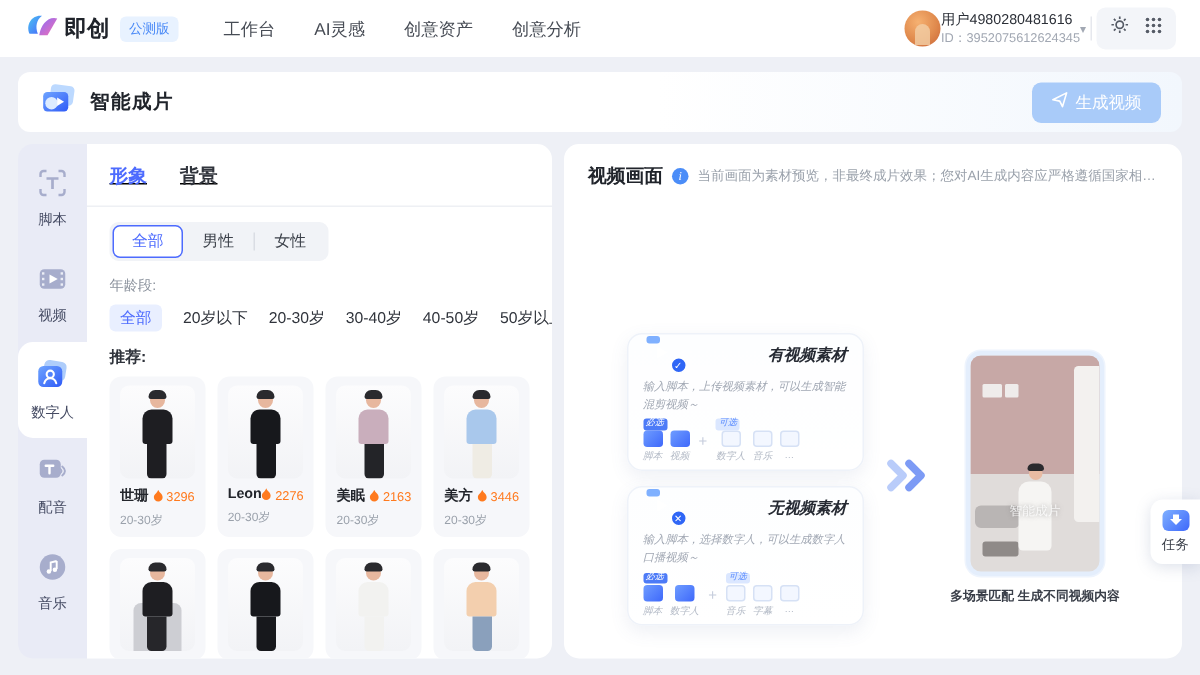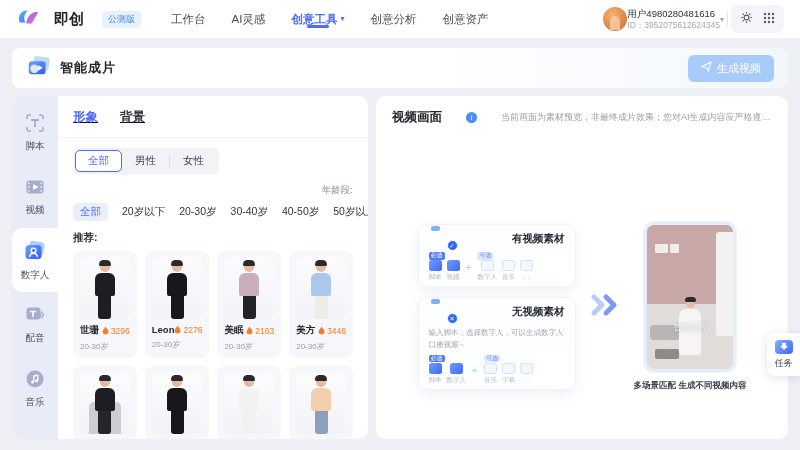--- a/index.html
+++ b/index.html
@@ -1,21 +1,21 @@
 <!DOCTYPE html>
 <html><head>
 <meta charset="utf-8">
 <style>
   * { margin:0; padding:0; box-sizing:border-box; }
   html,body { width:800px; height:450px; overflow:hidden; background:#eef0f6;
     font-family:"Liberation Sans","DejaVu Sans",sans-serif; position:relative; }
 
   
   .topbar{height:38px;background:#fff;display:flex;align-items:center;padding:0 16px;}
-  .brand{display:flex;align-items:center;gap:14px;justify-content:center;}
+  .brand{display:flex;align-items:center;gap:3px;justify-content:center;}
   .brand-name{font-size:15px;font-weight:bold;color:#20242b;}
   .beta-badge{background:#e8f2ff;color:#4788f7;font-size:9px;padding:2px 6px;border-radius:4px;margin-left:4px;}
   .nav{display:flex;gap:26px;margin-left:30px;font-size:11.5px;color:#474c55;height:38px;align-items:center;}
   .nav-item{position:relative;height:22px;display:flex;align-items:center;gap:3px;cursor:pointer;white-space:nowrap;}
   .nav-item.active{color:#4d6bfe;font-weight:bold;}
   .nav-item.active::after{content:"";position:absolute;bottom:2px;left:50%;transform:translateX(-50%);width:22px;height:3px;border-radius:2px;background:#4d6bfe;}
   .caret-down{font-size:8px;line-height:1;}
   .caret-down::before{content:"▾";}
   .topbar-right{margin-left:auto;display:flex;align-items:center;gap:0;justify-content:center;}
   .avatar{width:24px;height:24px;border-radius:50%;background:radial-gradient(circle at 38% 32%,#f6b171 0%,#e08a4d 55%,#c96537 100%);position:relative;overflow:hidden;}
@@ -46,48 +46,48 @@
   .tab.active{color:#4d6bfe;}
   .panel-divider{height:1px;background:#eef0f4;margin:11px -15px 0;}
   .filter-row{display:flex;align-items:center;margin-top:10px;}
   .seg{display:flex;background:#f1f3f7;border-radius:6px;padding:2px;align-items:center;}
   .seg-item{font-size:10.5px;color:#3c414a;padding:4px 13px;border-radius:5px;cursor:pointer;}
   .seg-item.active{background:#fff;border:1px solid #4d6bfe;color:#4d6bfe;padding:3px 12px;}
   .seg-div{width:1px;height:12px;background:#dadde4;}
   .search-box{margin-left:auto;display:flex;align-items:center;border-bottom:1px solid #eceef2;padding-bottom:3px;width:128px;gap:4px;}
   .search-box input{border:none;outline:none;font-size:10px;flex:1;color:#333;background:transparent;min-width:0;}
   .search-box input::placeholder{color:#b9bfc9;}
-  .age-label{margin-top:10px;font-size:9.5px;color:#8a919c;text-align:right;}
+  .age-label{margin-top:10px;font-size:9.5px;color:#8a919c;}
   .age-row{margin-top:6px;display:flex;gap:14px;font-size:10.5px;color:#30343c;align-items:center;}
   .age-chip{cursor:pointer;white-space:nowrap;}
   .age-chip.active{background:#e9efff;color:#4d6bfe;padding:2px 7px;border-radius:4px;}
   .recommend{margin-top:10px;font-size:10.5px;color:#30343c;font-weight:600;}
   .cards-grid{margin-top:6px;display:grid;grid-template-columns:repeat(4,1fr);gap:8px;}
   .dcard{background:#f6f7fa;border-radius:8px;padding:6px 7px 6px;cursor:pointer;}
   .fig-area{height:62px;display:flex;align-items:flex-end;justify-content:center;position:relative;background:linear-gradient(#fcfcfd,#f2f3f6);border-radius:6px;overflow:hidden;}
   .chair{position:absolute;bottom:0;left:50%;transform:translateX(-50%);width:32px;height:32px;background:#cdced3;border-radius:5px 5px 0 0;}
   .person{position:relative;display:flex;flex-direction:column;align-items:center;}
   .head{width:10px;height:10px;border-radius:50%;background:#e7b79e;position:relative;}
   .head::before{content:"";position:absolute;top:-2px;left:-1px;right:-1px;height:6px;border-radius:6px 6px 2px 2px;background:#2a2a2e;}
   .torso{width:20px;height:23px;border-radius:6px 6px 2px 2px;margin-top:1px;}
   .legs{width:13px;height:23px;border-radius:0 0 3px 3px;}
   .name-row{display:flex;align-items:center;margin-top:5px;}
   .dname{font-size:9.5px;font-weight:bold;color:#23262c;flex:1;white-space:nowrap;overflow:hidden;}
   .hot{display:flex;align-items:center;gap:2px;color:#ff7a1e;font-size:8.5px;white-space:nowrap;}
   .dage{font-size:8px;color:#9aa1ab;margin-top:4px;}
 
   
   .right-panel{flex:1;margin-left:8px;background:#fff;border-radius:10px;padding:13px 16px;position:relative;overflow:hidden;}
-  .preview-header{display:flex;align-items:center;gap:24px;}
+  .preview-header{display:flex;align-items:center;gap:6px;}
   .preview-title{font-size:12.5px;font-weight:bold;color:#20242b;white-space:nowrap;}
   .info-icon{width:11px;height:11px;border-radius:50%;background:#4b8df8;color:#fff;font-size:8px;font-style:italic;display:flex;align-items:center;justify-content:center;flex:none;font-family:"Liberation Serif",serif;}
   .disclaimer{font-size:9px;color:#9aa1ab;white-space:nowrap;overflow:hidden;text-overflow:ellipsis;flex:1;}
   .diagram{display:flex;align-items:center;justify-content:center;gap:14px;margin-top:96px;}
   .flow-cards{display:flex;flex-direction:column;gap:10px;}
-  .flow-card{width:158px;background:linear-gradient(180deg,#fdfeff,#ffffff);border:1px solid #eef2f9;border-radius:10px;box-shadow:0 4px 12px rgba(90,110,160,.10);padding:4px 10px;}
+  .flow-card{width:158px;background:linear-gradient(180deg,#fdfeff,#ffffff);border:1px solid #eef2f9;border-radius:10px;box-shadow:0 4px 12px rgba(90,110,160,.10);padding:4px 10px;font-style:italic;}
   .fc-head{display:flex;align-items:center;}
   .folder-wrap{position:relative;width:25px;height:19px;}
   .folder{width:24px;height:17px;border-radius:4px;background:linear-gradient(135deg,#7fb0ff,#3e68fb);position:relative;margin-top:2px;}
   .folder::before{content:"";position:absolute;top:-3px;left:2px;width:9px;height:5px;border-radius:2px;background:#7fb0ff;}
   .folder::after{content:"";position:absolute;left:9px;top:4px;border-left:7px solid #fff;border-top:4.5px solid transparent;border-bottom:4.5px solid transparent;}
   .status-dot{position:absolute;right:-4px;bottom:-3px;width:11px;height:11px;border-radius:50%;background:#2f66f6;border:1.5px solid #fff;color:#fff;font-size:6.5px;display:flex;align-items:center;justify-content:center;}
   .fc-title{margin-left:auto;font-size:10.5px;font-weight:bold;color:#262a33;white-space:nowrap;}
   .fc-desc{margin-top:6px;font-size:7.5px;color:#a0a7b3;line-height:1.55;}
   .fc-icons{margin-top:5px;display:flex;align-items:flex-start;gap:6px;}
   .grp{position:relative;display:flex;gap:5px;padding-top:7px;}
@@ -141,26 +141,22 @@
         <path d="M4 16 C1 9 6 2 13 3 C9 6 8 11 10 16 Z" fill="url(#lgA)"></path>
         <path d="M11 17 C12 9 18 3 24 5 L17 17 Z" fill="url(#lgB)"></path>
       </svg>
     </span>
     <span class="brand-name">即创</span>
     <span class="beta-badge">公测版</span>
   </div>
   <nav class="nav">
     <span class="nav-item">工作台</span>
     <span class="nav-item">AI灵感</span>
-    <span class="nav-item active">
-      <span>创意工具</span>
-      <span class="caret-down"></span>
-    </span>
+    <span class="nav-item">创意资产</span>
     <span class="nav-item">创意分析</span>
-    <span class="nav-item">创意资产</span>
   </nav>
   <div class="topbar-right">
     <div class="avatar"></div>
     <div class="user-lines">
       <div class="user-name">用户4980280481616</div>
       <div class="user-id">ID：3952075612624345</div>
     </div>
     <span class="user-caret"></span>
     <div class="vdiv"></div>
     <div class="icon-box">
@@ -449,20 +445,21 @@
       <div class="flow-cards">
 
         <div class="flow-card">
           <div class="fc-head">
             <span class="folder-wrap">
               <span class="folder"></span>
               <span class="status-dot">✓</span>
             </span>
             <span class="fc-title">有视频素材</span>
           </div>
+          <div class="fc-desc">输入脚本，上传视频素材，可以生成智能混剪视频～</div>
           <div class="fc-icons">
             <div class="grp">
               <span class="grp-badge badge-req">必选</span>
               <span class="mini-wrap">
                   <span class="mini filled"></span>
                   <span class="mini-label">脚本</span>
                 </span>
               <span class="mini-wrap">
                   <span class="mini filled"></span>
                   <span class="mini-label">视频</span>

